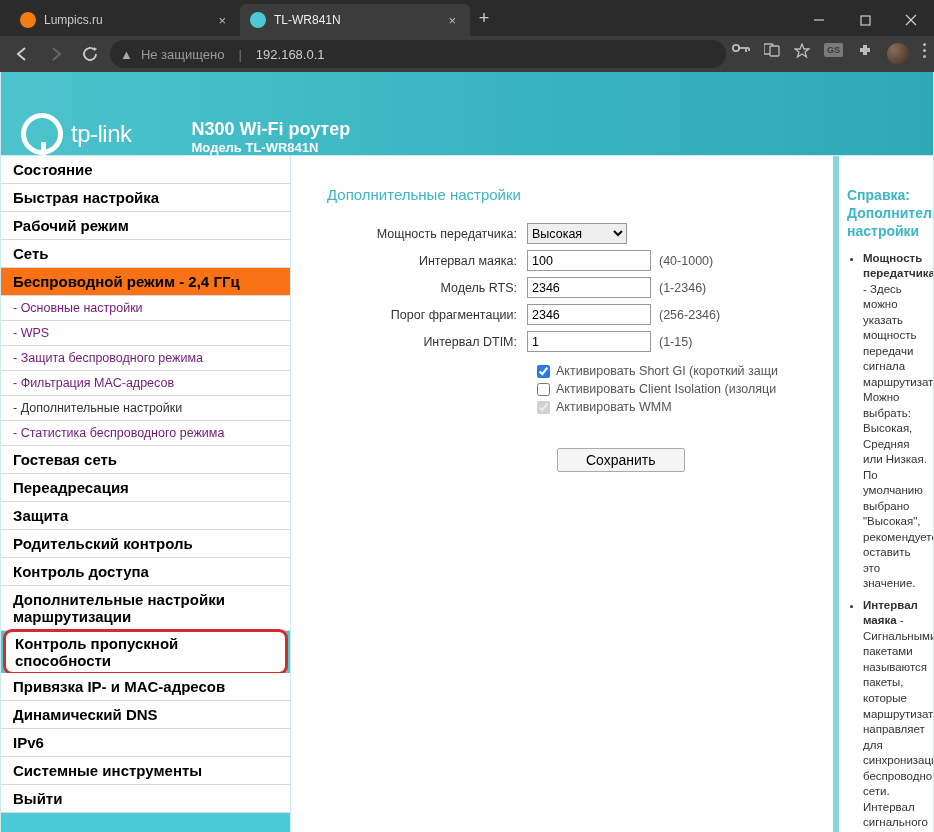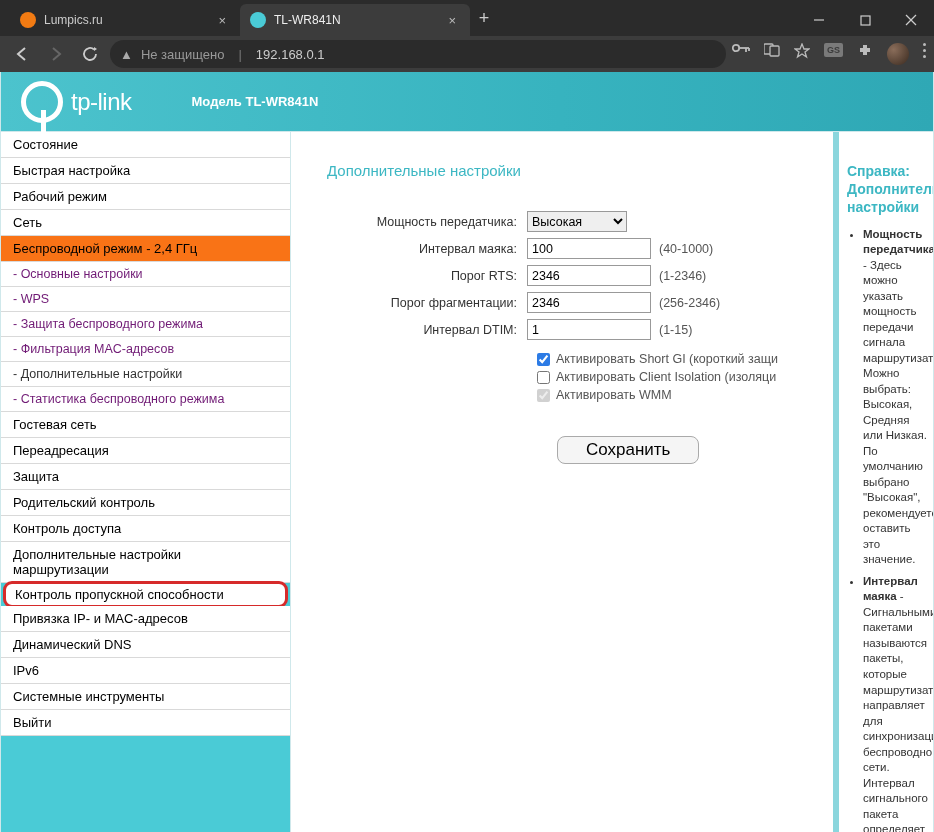--- a/index.html
+++ b/index.html
@@ -24,49 +24,49 @@
 .urlbox { flex: 1; background: #2b2b2b; height: 28px; border-radius: 14px; display: flex; align-items: center; padding: 0 10px; gap: 8px; color: #ccc; font-size: 13px; }
 .urlbox .warn { color: #aaa; font-size: 13px; }
 .url-dim { color: #999; }
 .url-sep { color: #777; margin: 0 6px; }
 .righticons { display: flex; gap: 14px; color: #bbb; align-items: flex-start; }
 .avatar { width: 22px; height: 22px; border-radius: 50%; background: radial-gradient(circle at 30% 30%, #8a6d5a, #3a2a1f); }
 .menubtn { display: flex; flex-direction: column; gap: 3px; }
 .menubtn span { width: 3px; height: 3px; background: #bbb; border-radius: 50%; }
 
 
-.banner { background: linear-gradient(90deg, #4cc3cd 0%, #37b3bf 60%, #2fa8b5 100%); height: 60px; display: flex; align-items: center; padding: 0 20px; color: #fff; border: 1px solid #cfe8eb; border-top: none; }
+.banner { background: linear-gradient(90deg, #4cc3cd 0%, #37b3bf 60%, #2fa8b5 100%); height: 84px; display: flex; align-items: flex-end; padding: 0 20px; color: #fff; border: 1px solid #cfe8eb; border-top: none; }
 .logo { display: flex; align-items: center; font-size: 24px; font-weight: 300; letter-spacing: -0.5px; }
 .logo-mark { width: 42px; height: 42px; border: 5px solid #fff; border-radius: 50%; margin-right: 8px; position: relative; }
 .logo-mark::after { content: ''; position: absolute; width: 5px; height: 26px; background: #fff; bottom: -18px; left: 15px; border-radius: 0 0 3px 3px; }
 .router-info { margin-left: 60px; }
 .router-info h1 { font-size: 18px; font-weight: bold; }
 .router-info div { font-size: 13px; font-weight: bold; }
 
 
 .layout { display: flex; border: 1px solid #cfe8eb; border-top: none; height: 710px; }
 .sidebar { width: 290px; background: #4acbd6; border-right: 1px solid #cfe8eb; overflow: hidden; flex-shrink: 0; }
-.menu-item { background: #fff; border-bottom: 1px solid #d9d9d9; padding: 5px 12px; font-size: 13px; cursor: pointer; }
+.menu-item { background: #fff; border-bottom: 1px solid #d9d9d9; padding: 5px 12px; font-size: 15px; cursor: pointer; font-weight: bold; }
 .menu-item.active { background: #f97316; }
 .sub-item { background: #fff; border-bottom: 1px solid #d9d9d9; padding: 5px 12px; font-size: 12.5px; color: #701a75; cursor: pointer; }
 .sub-item.current { color: #333; font-size: 12.5px; }
 .menu-highlight { border: 3px solid #d62a2a; border-radius: 9px; margin: -2px 2px; padding: 3px 9px; }
 
 .content { flex: 1; background: #fff; position: relative; padding: 30px 6px 6px 6px; display: flex; flex-direction: column; }
-.content-title { color: #3cb7c3; font-size: 15px; margin-left: 30px; margin-bottom: 32px; }
+.content-title { color: #3cb7c3; font-size: 15px; margin-left: 30px; margin-bottom: 20px; }
 .form { margin-left: 40px; }
 .form-row { display: flex; align-items: center; margin-bottom: 6px; font-size: 12.5px; }
 .form-label { width: 190px; text-align: right; padding-right: 10px; color: #333; }
 .form-input { width: 124px; height: 21px; border: 1px solid #999; padding: 0 4px; font-size: 12.5px; }
 .form-select { width: 100px; height: 21px; border: 1px solid #999; font-size: 12.5px; background: #efefef; }
 .form-note { margin-left: 8px; color: #555; font-size: 12.5px; }
 .chk-row { display: flex; align-items: center; margin-left: 200px; margin-bottom: 4px; font-size: 12.5px; color: #555; }
 .chk-row input { margin-right: 6px; }
 .chk-row.checked input { accent-color: #2c7be5; }
-.save-btn { margin: 30px 0 0 220px; padding: 3px 28px; background: #f5f5f5; border: 1px solid #aaa; border-radius: 8px; font-size: 17px; cursor: pointer; }
+.save-btn { margin: 30px 0 0 220px; padding: 3px 28px; background: #f5f5f5; border: 1px solid #aaa; border-radius: 2px; font-size: 14px; cursor: pointer; }
 
 .help { width: 100px; border-left: 6px solid #8bd6dd; background: #fff; font-size: 12px; color: #333; overflow: hidden; display: flex; flex-direction: column; }
 .help-pad { padding: 30px 4px 0 8px; flex: 1; overflow: hidden; }
 .help h3 { color: #3cb7c3; font-size: 14px; margin-bottom: 10px; font-weight: bold; line-height: 1.3; }
 .help ul { list-style: disc; padding-left: 16px; font-size: 11.5px; line-height: 1.35; }
 .help li { margin-bottom: 6px; }
 .help b { font-weight: bold; }
 
 svg { display: block; }
 </style>
@@ -164,20 +164,21 @@
       </span>
   </div>
 </div>
 
 <div class="banner">
   <div class="logo">
     <div class="logo-mark"></div>
     <span>tp-link</span>
   </div>
   <div class="router-info">
+    <h1>N300 Wi-Fi роутер</h1>
     <div>Модель TL-WR841N</div>
   </div>
 </div>
 
 <div class="layout">
   <div class="sidebar" id="sidebar">
       <div class="menu-item">Состояние</div>
       <div class="menu-item">Быстрая настройка</div>
       <div class="menu-item">Рабочий режим</div>
       <div class="menu-item">Сеть</div>
@@ -208,21 +209,21 @@
       <div class="form-row">
         <span class="form-label">Мощность передатчика:</span>
         <select class="form-select"><option>Высокая</option></select>
       </div>
       <div class="form-row">
         <span class="form-label">Интервал маяка:</span>
         <input class="form-input" value="100" style="">
         <span class="form-note">(40-1000)</span>
       </div>
       <div class="form-row">
-        <span class="form-label">Порог RTS:</span>
+        <span class="form-label">Модель RTS:</span>
         <input class="form-input" value="2346" style="">
         <span class="form-note">(1-2346)</span>
       </div>
       <div class="form-row">
         <span class="form-label">Порог фрагментации:</span>
         <input class="form-input" value="2346" style="">
         <span class="form-note">(256-2346)</span>
       </div>
       <div class="form-row">
         <span class="form-label">Интервал DTIM:</span>

